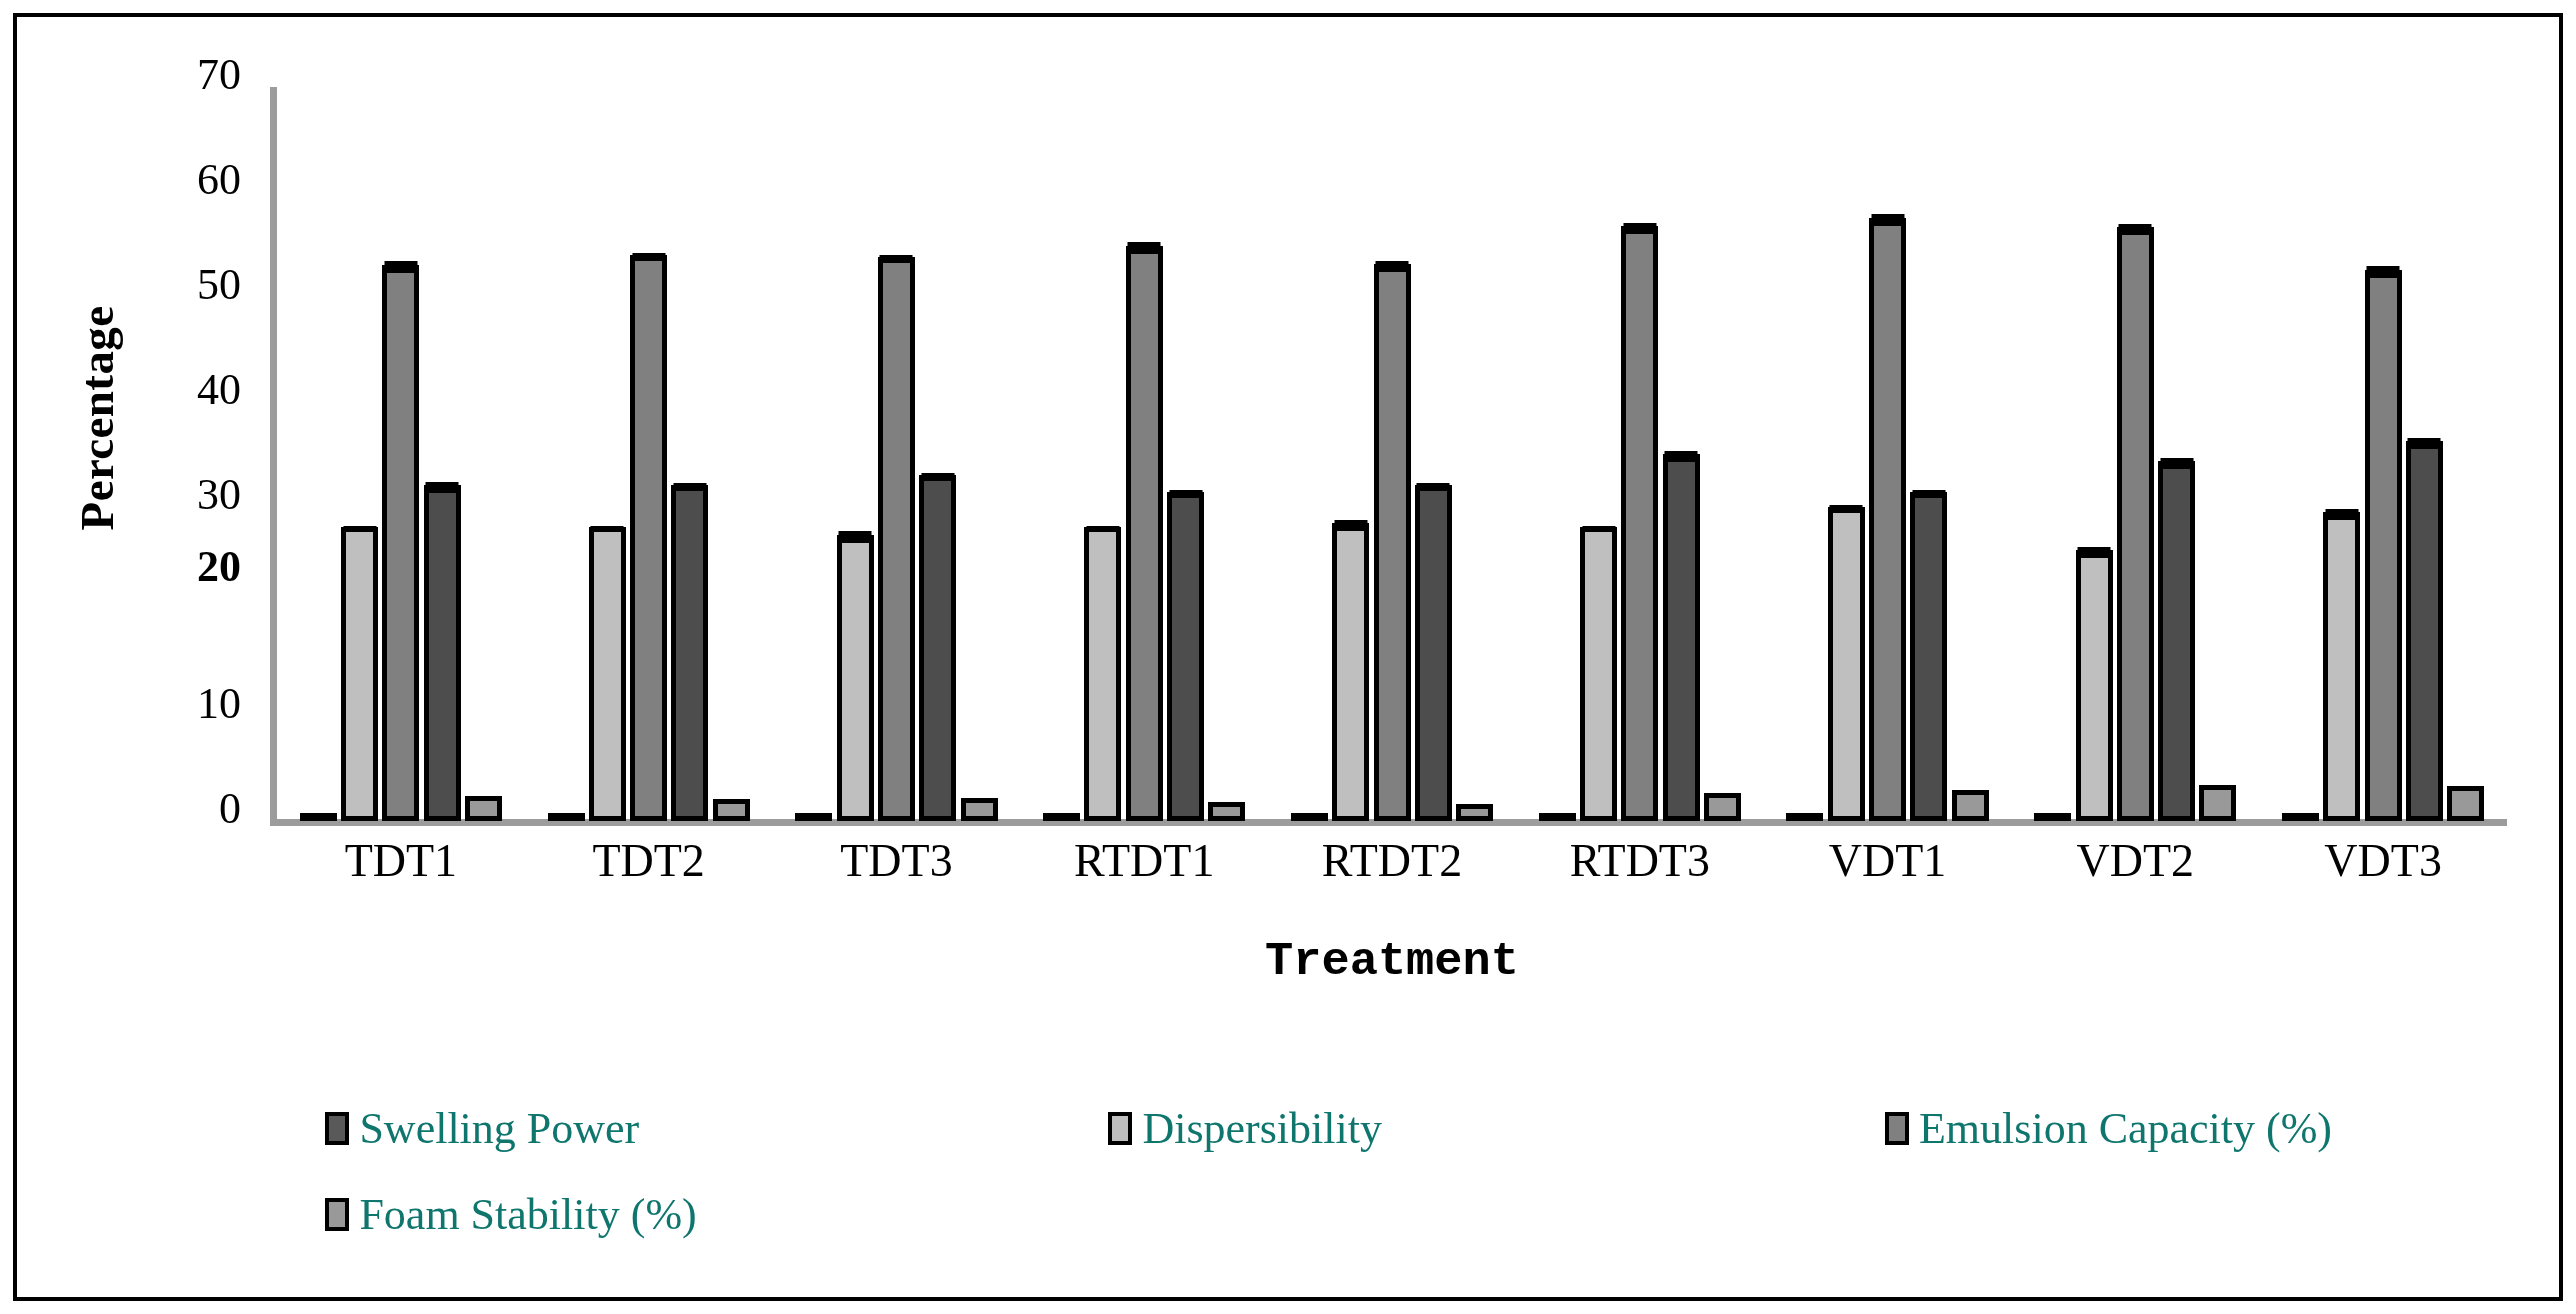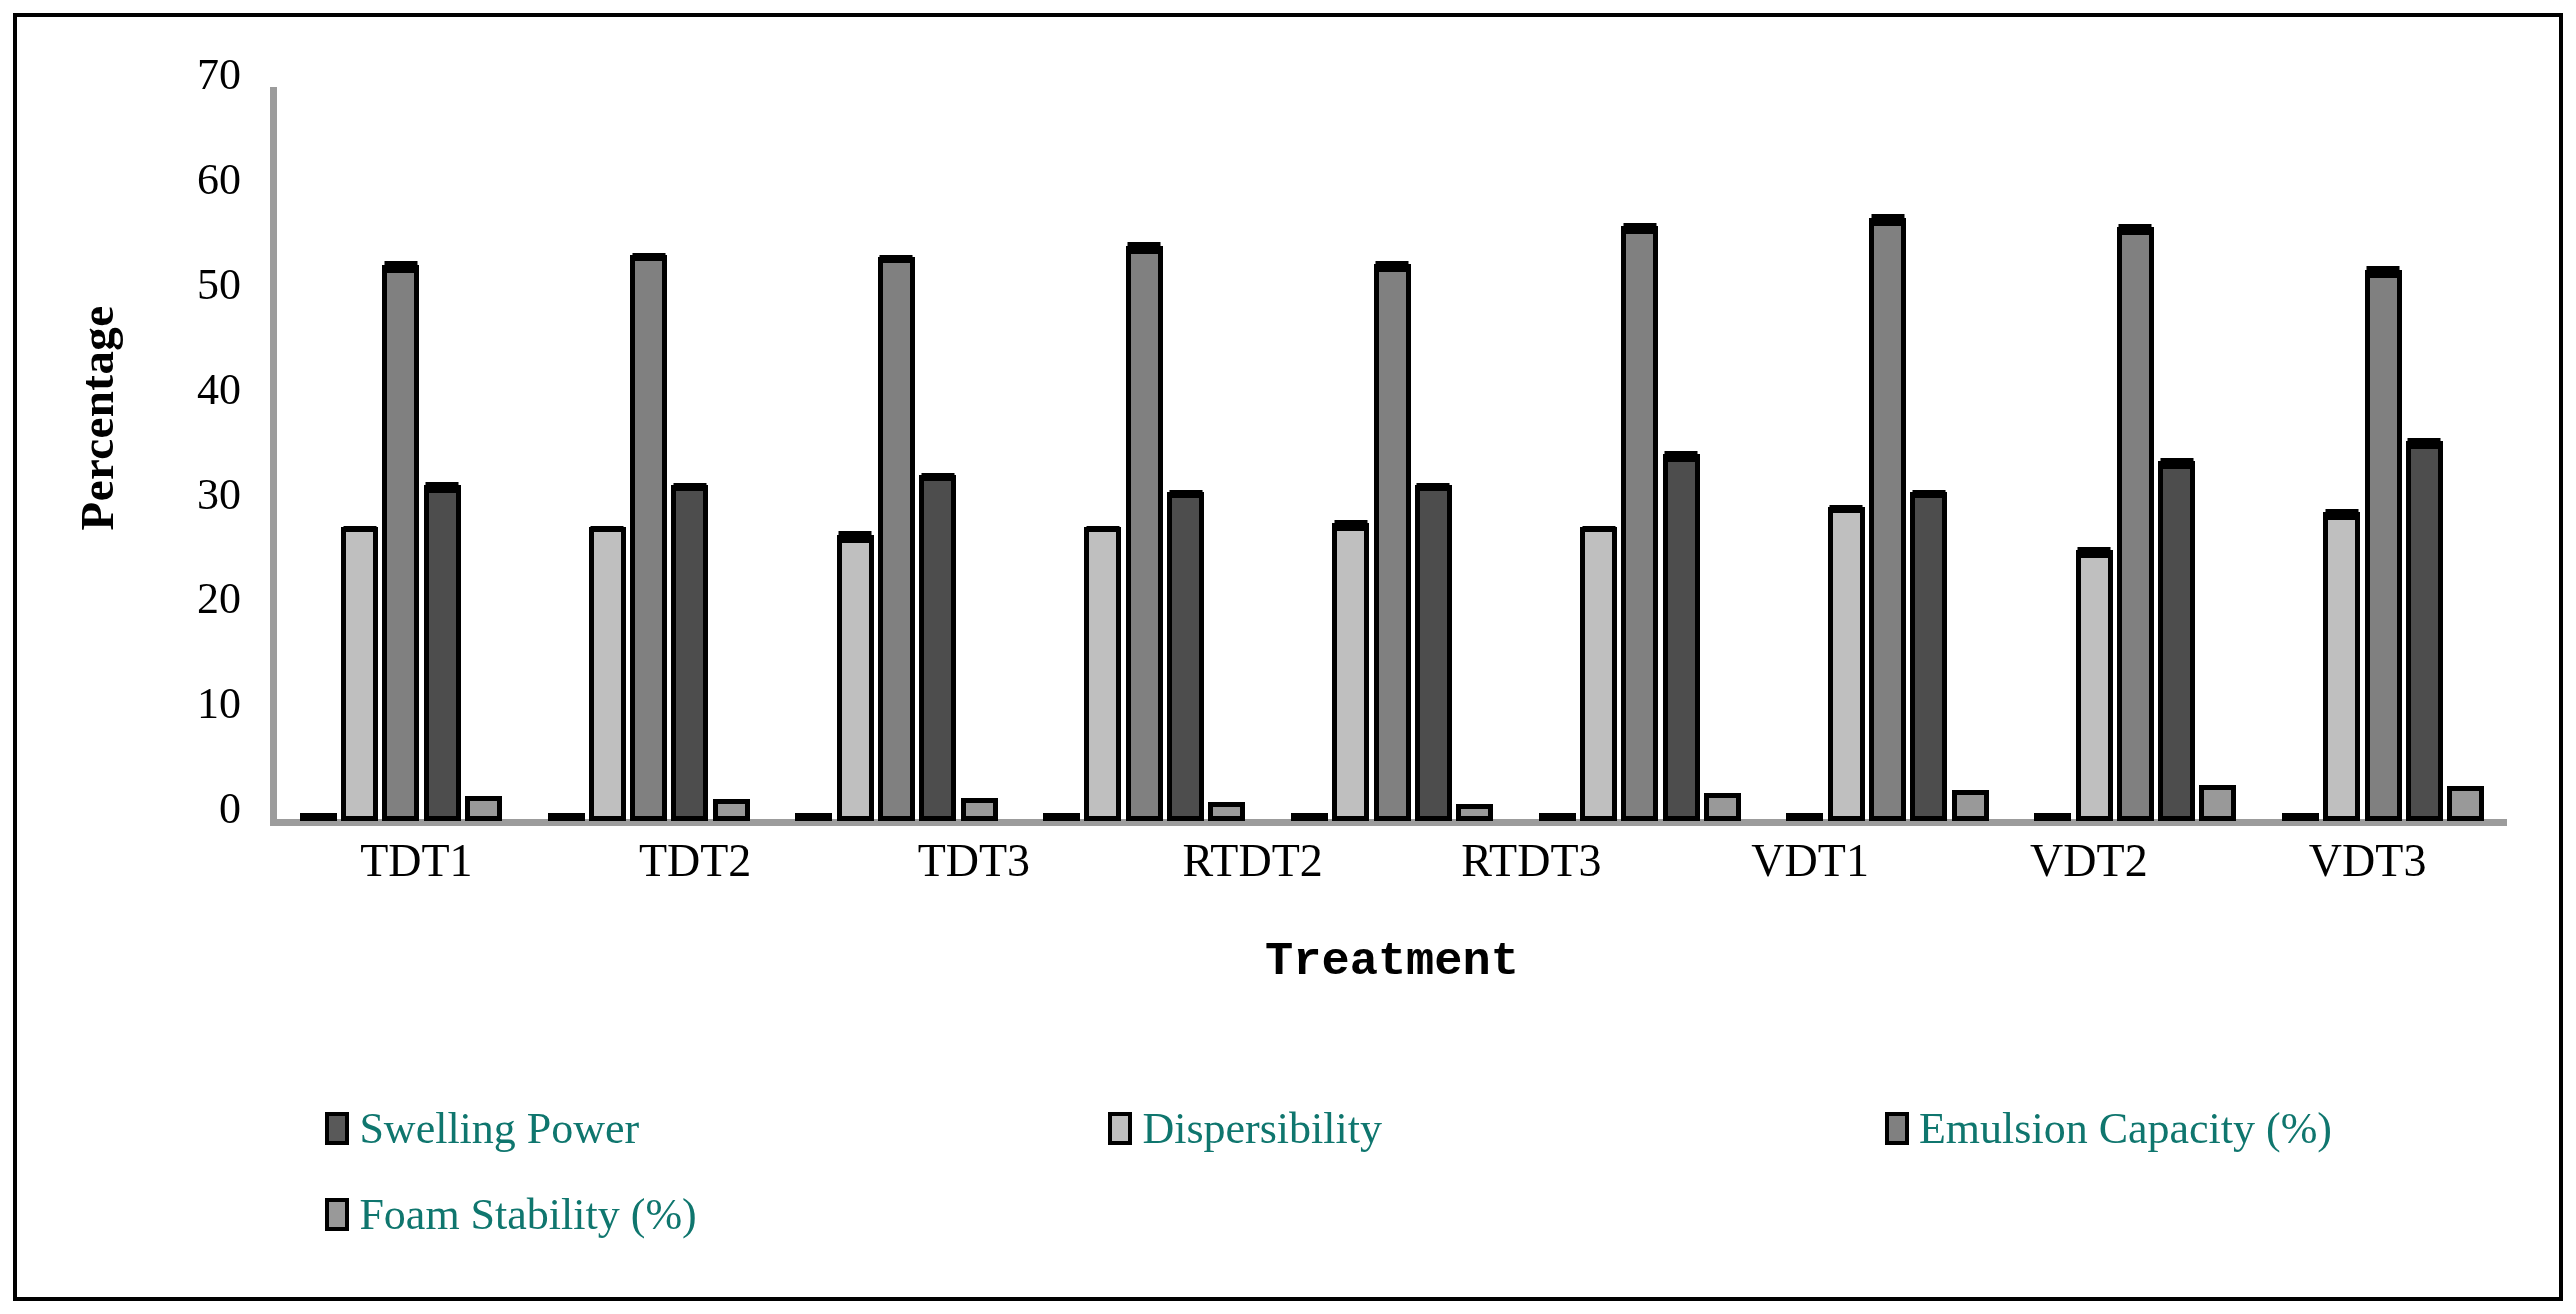--- a/index.html
+++ b/index.html
@@ -174,21 +174,21 @@
 
 <div id="figure">
   <div id="frame">
     <div id="plot-wrap">
 
       <div id="ylabel">Percentage</div>
 
       <div id="yticks">
           <div class="ytick" style="top: 734px;">0</div>
           <div class="ytick" style="top: 629px;">10</div>
-          <div class="ytick" style="top: 524px;">20</div>
+          <div class="ytick" style="top: 492px; font-weight: bold;">20</div>
           <div class="ytick" style="top: 420px;">30</div>
           <div class="ytick" style="top: 315px;">40</div>
           <div class="ytick" style="top: 210px;">50</div>
           <div class="ytick" style="top: 105px;">60</div>
           <div class="ytick" style="top: 0px;">70</div>
         </div>
 
       <div id="yaxis-line"></div>
       <div id="xaxis-line"></div>
 
@@ -507,20 +507,21 @@
             <div class="barslot">
               <div class="bar" style="height: 35px; background: rgb(153, 153, 153);"></div>
             </div>
           </div>
         </div>
 
       <div id="xticks">
           <div class="xtick">TDT1</div>
           <div class="xtick">TDT2</div>
           <div class="xtick">TDT3</div>
+          <div class="xtick">RTDT1</div>
           <div class="xtick">RTDT2</div>
           <div class="xtick">RTDT3</div>
           <div class="xtick">VDT1</div>
           <div class="xtick">VDT2</div>
           <div class="xtick">VDT3</div>
         </div>
 
       <div id="xlabel">Treatment</div>
 
       <div id="legend">

